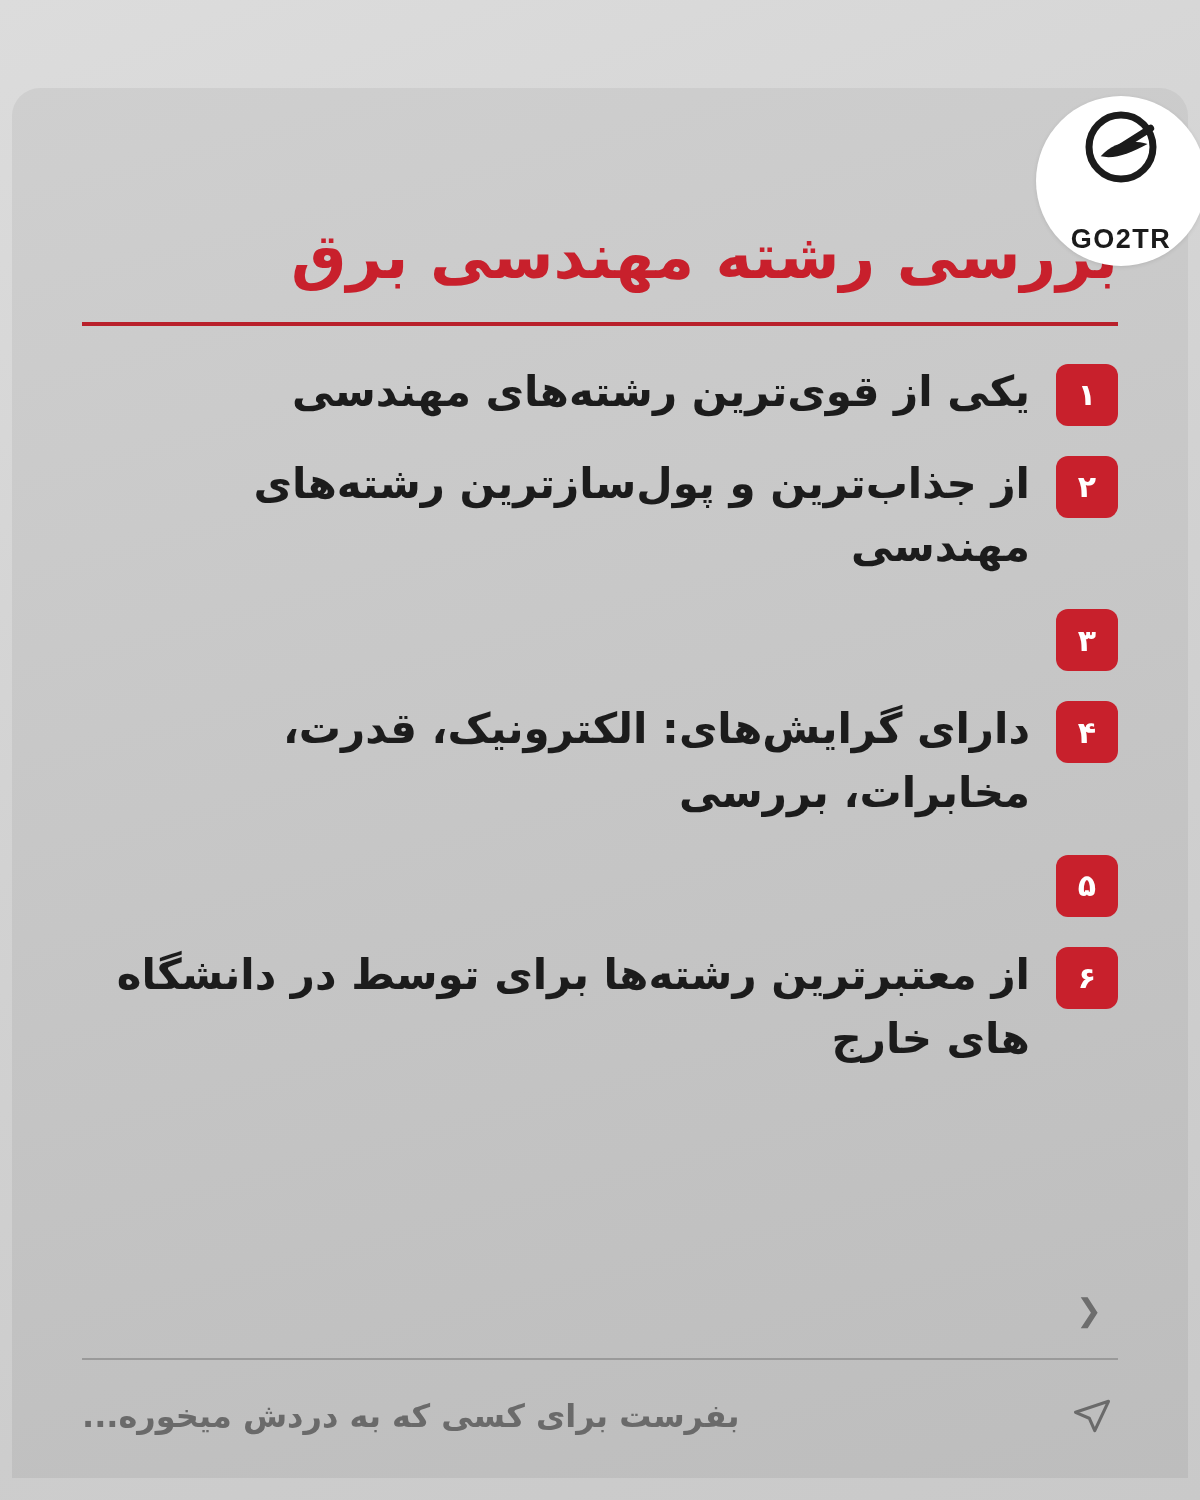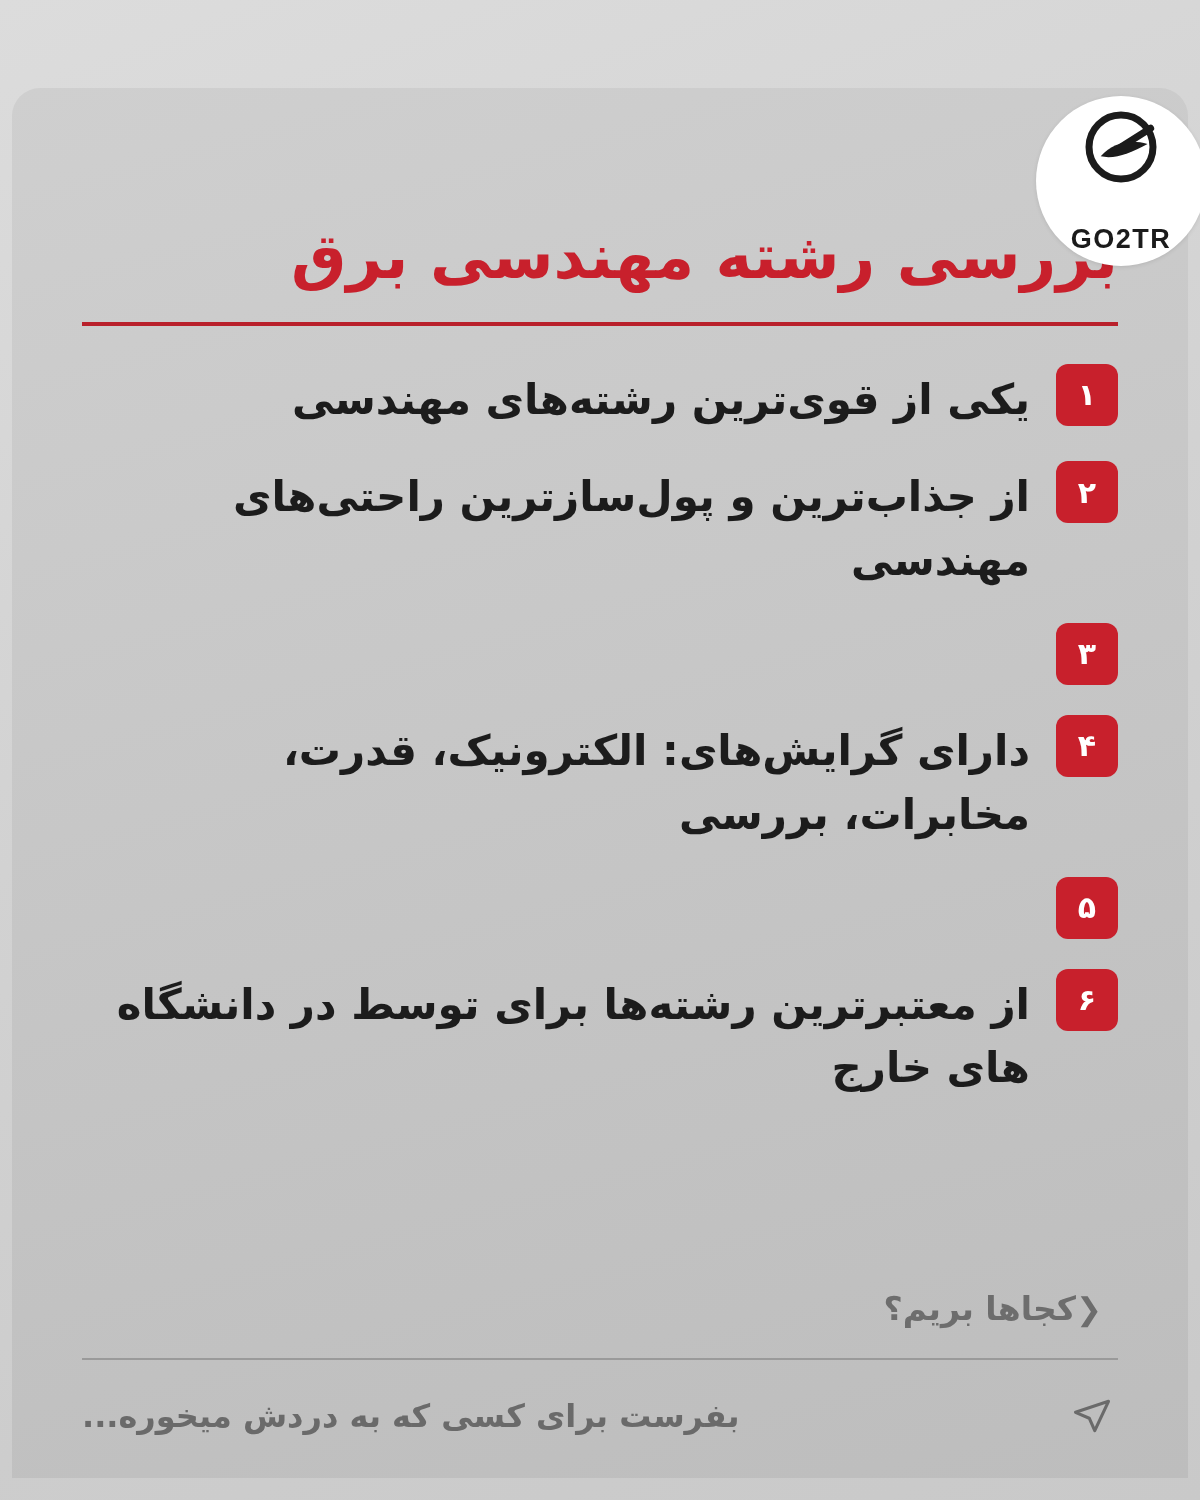--- a/index.html
+++ b/index.html
@@ -110,21 +110,20 @@
     margin-left: 26px;
     margin-top: 4px;
   }
   .item-text {
     font-size: 42px;
     color: #1c1c1c;
     line-height: 1.52;
     font-weight: 600;
     text-align: right;
     max-width: 930px;
-    margin-top: 8px;
   }
 
   
   .cta {
     position: absolute;
     right: 70px;
     bottom: 150px;
     display: flex;
     flex-direction: row;
     align-items: center;
@@ -190,21 +189,21 @@
 
     <ul class="list">
 
       <li class="list-item">
         <span class="num-badge">۱</span>
         <span class="item-text">یکی از قوی‌ترین رشته‌های مهندسی</span>
       </li>
 
       <li class="list-item">
         <span class="num-badge">۲</span>
-        <span class="item-text">از جذاب‌ترین و پول‌سازترین راحتی‌های مهندسی</span>
+        <span class="item-text">از جذاب‌ترین و پول‌سازترین رشته‌های مهندسی</span>
       </li>
 
       <li class="list-item">
         <span class="num-badge">۳</span>
       </li>
 
       <li class="list-item">
         <span class="num-badge">۴</span>
         <span class="item-text">دارای گرایش‌های: الکترونیک، قدرت، مخابرات، بررسی</span>
       </li>
@@ -215,21 +214,20 @@
 
       <li class="list-item">
         <span class="num-badge">۶</span>
         <span class="item-text">از معتبرترین رشته‌ها برای توسط در دانشگاه های خارج</span>
       </li>
 
     </ul>
 
     <div class="cta">
       <span class="cta-arrow">❯</span>
-      <span>کجاها بریم؟</span>
     </div>
 
     <div class="footer-rule"></div>
 
     <div class="footer-row">
       <svg class="send-icon" viewBox="0 0 24 24" aria-hidden="true">
         <path d="M21 4 L3 10 L10.5 13.2 L13.5 20 Z" fill="none" stroke="#6a6a6a" stroke-width="1.7" stroke-linejoin="round"></path>
       </svg>
       <span class="footer-text">بفرست برای کسی که به دردش میخوره...</span>
     </div>

